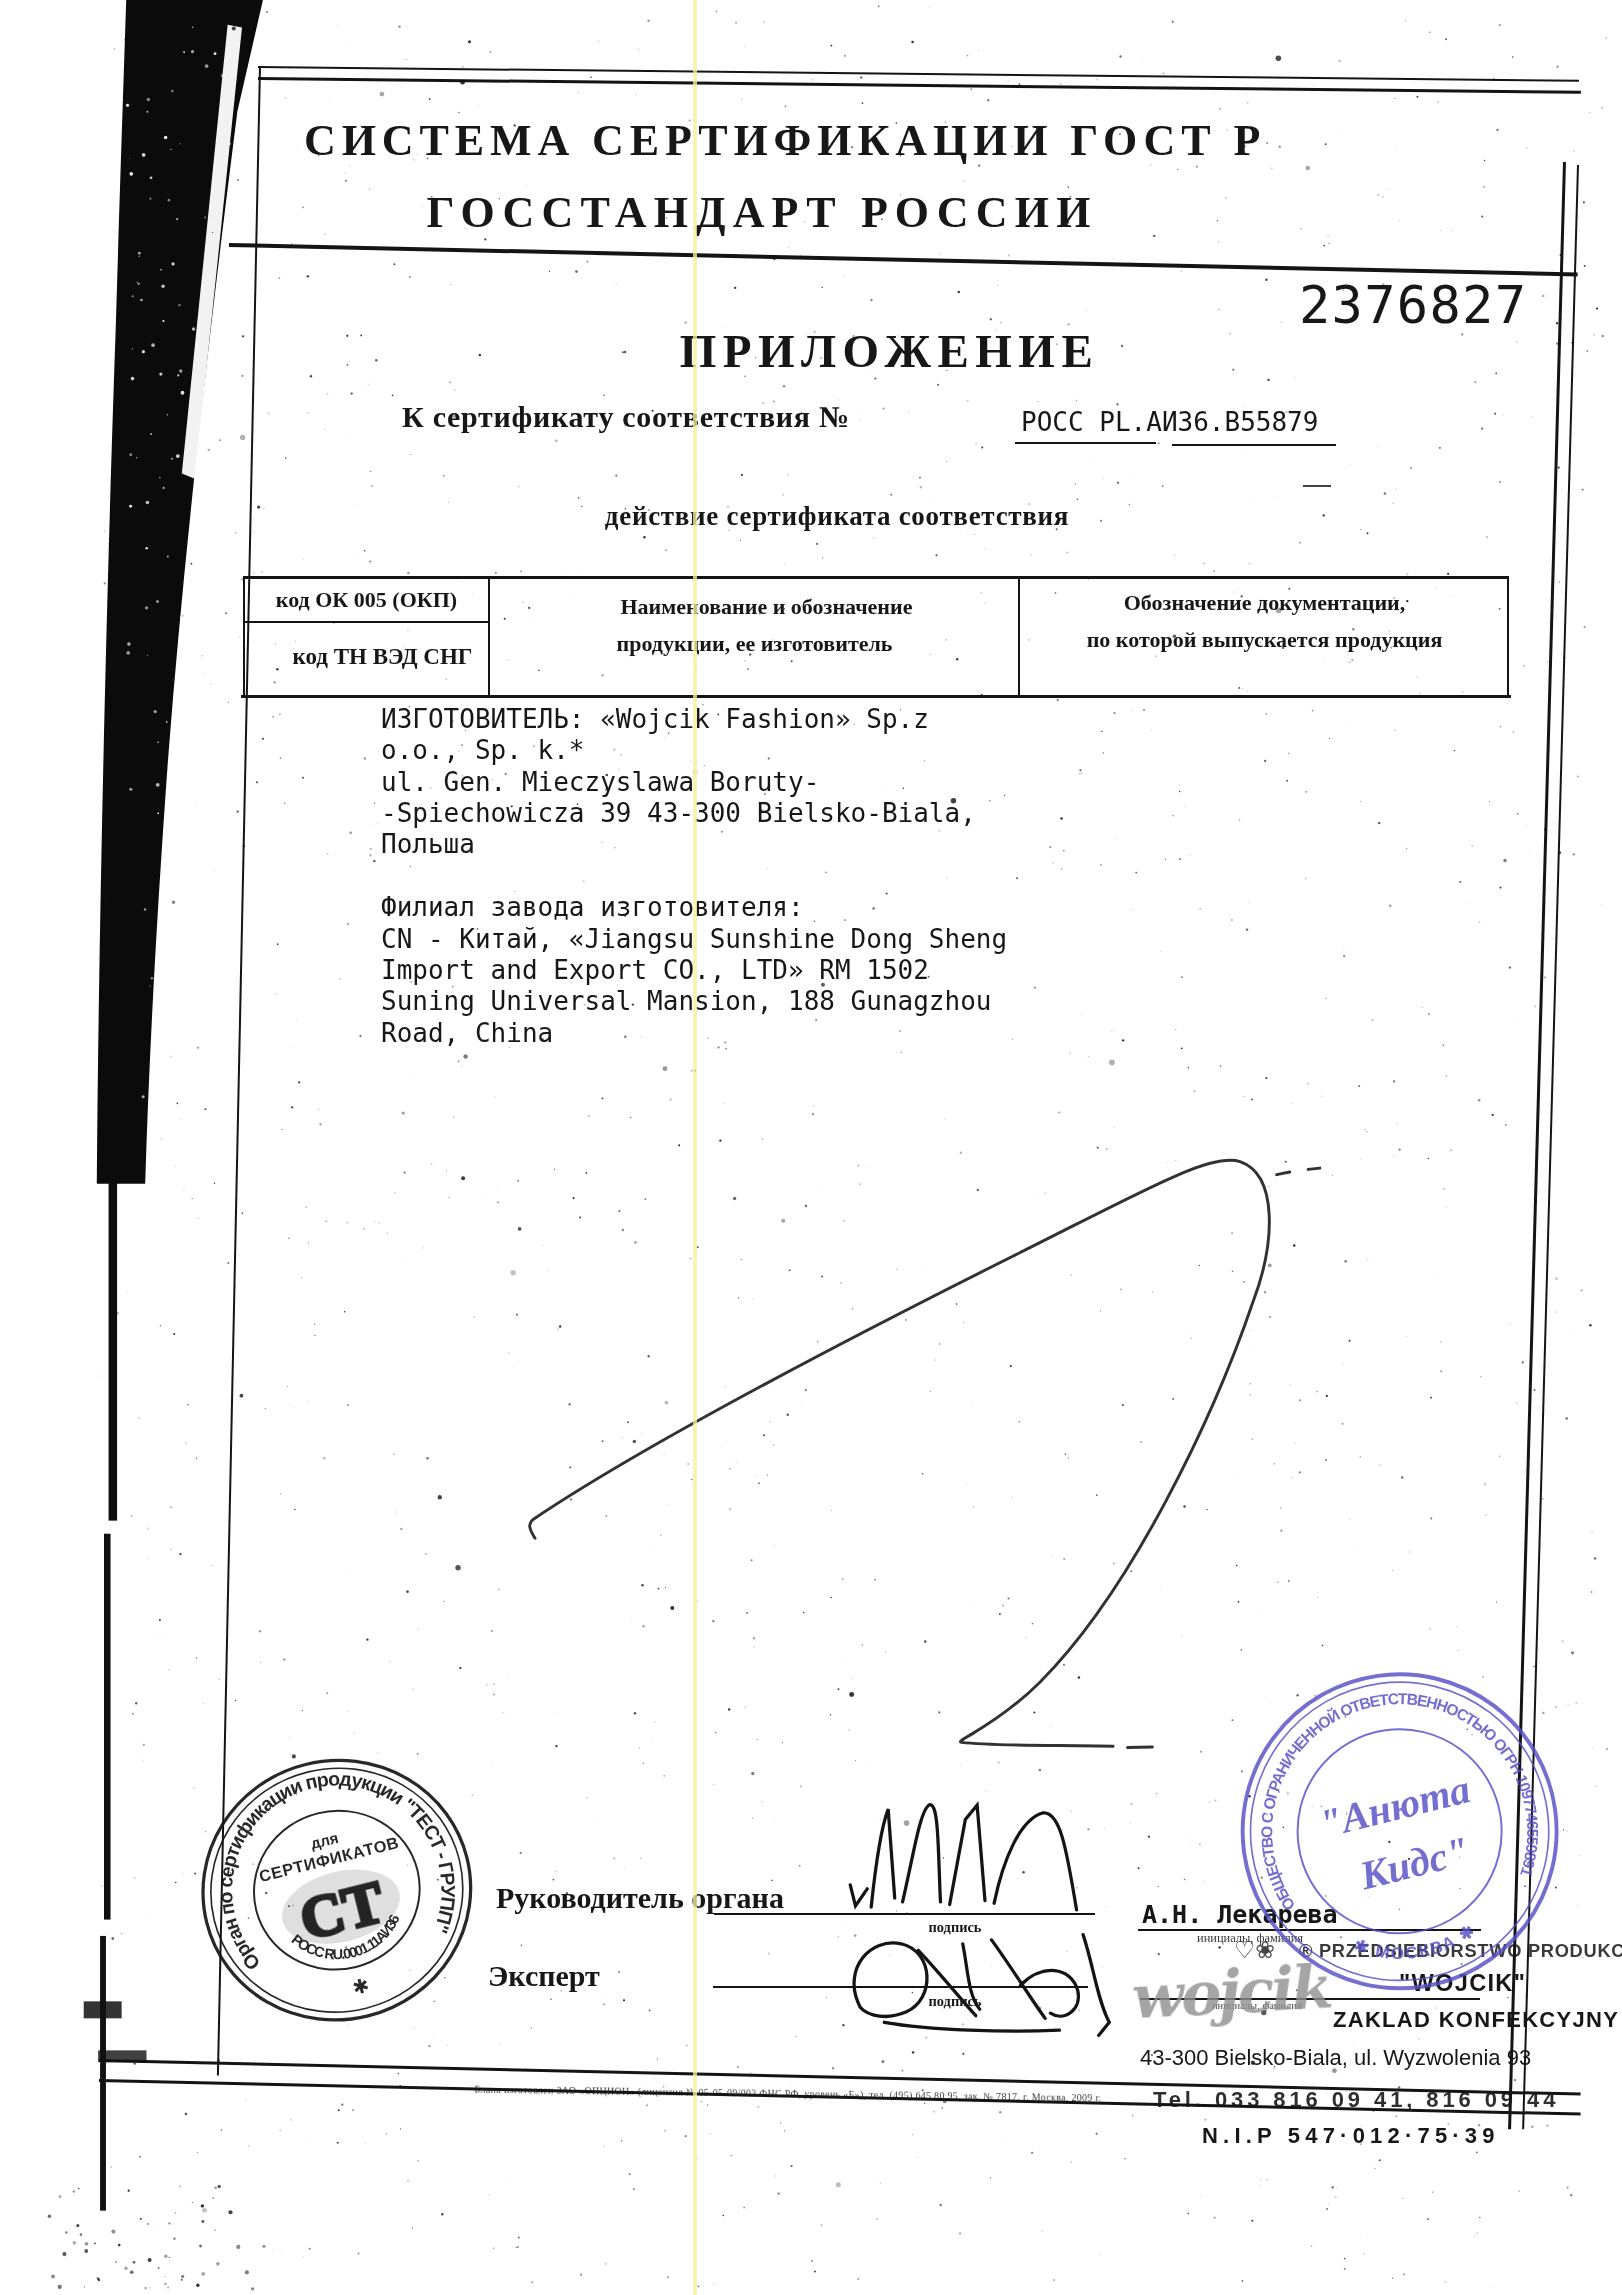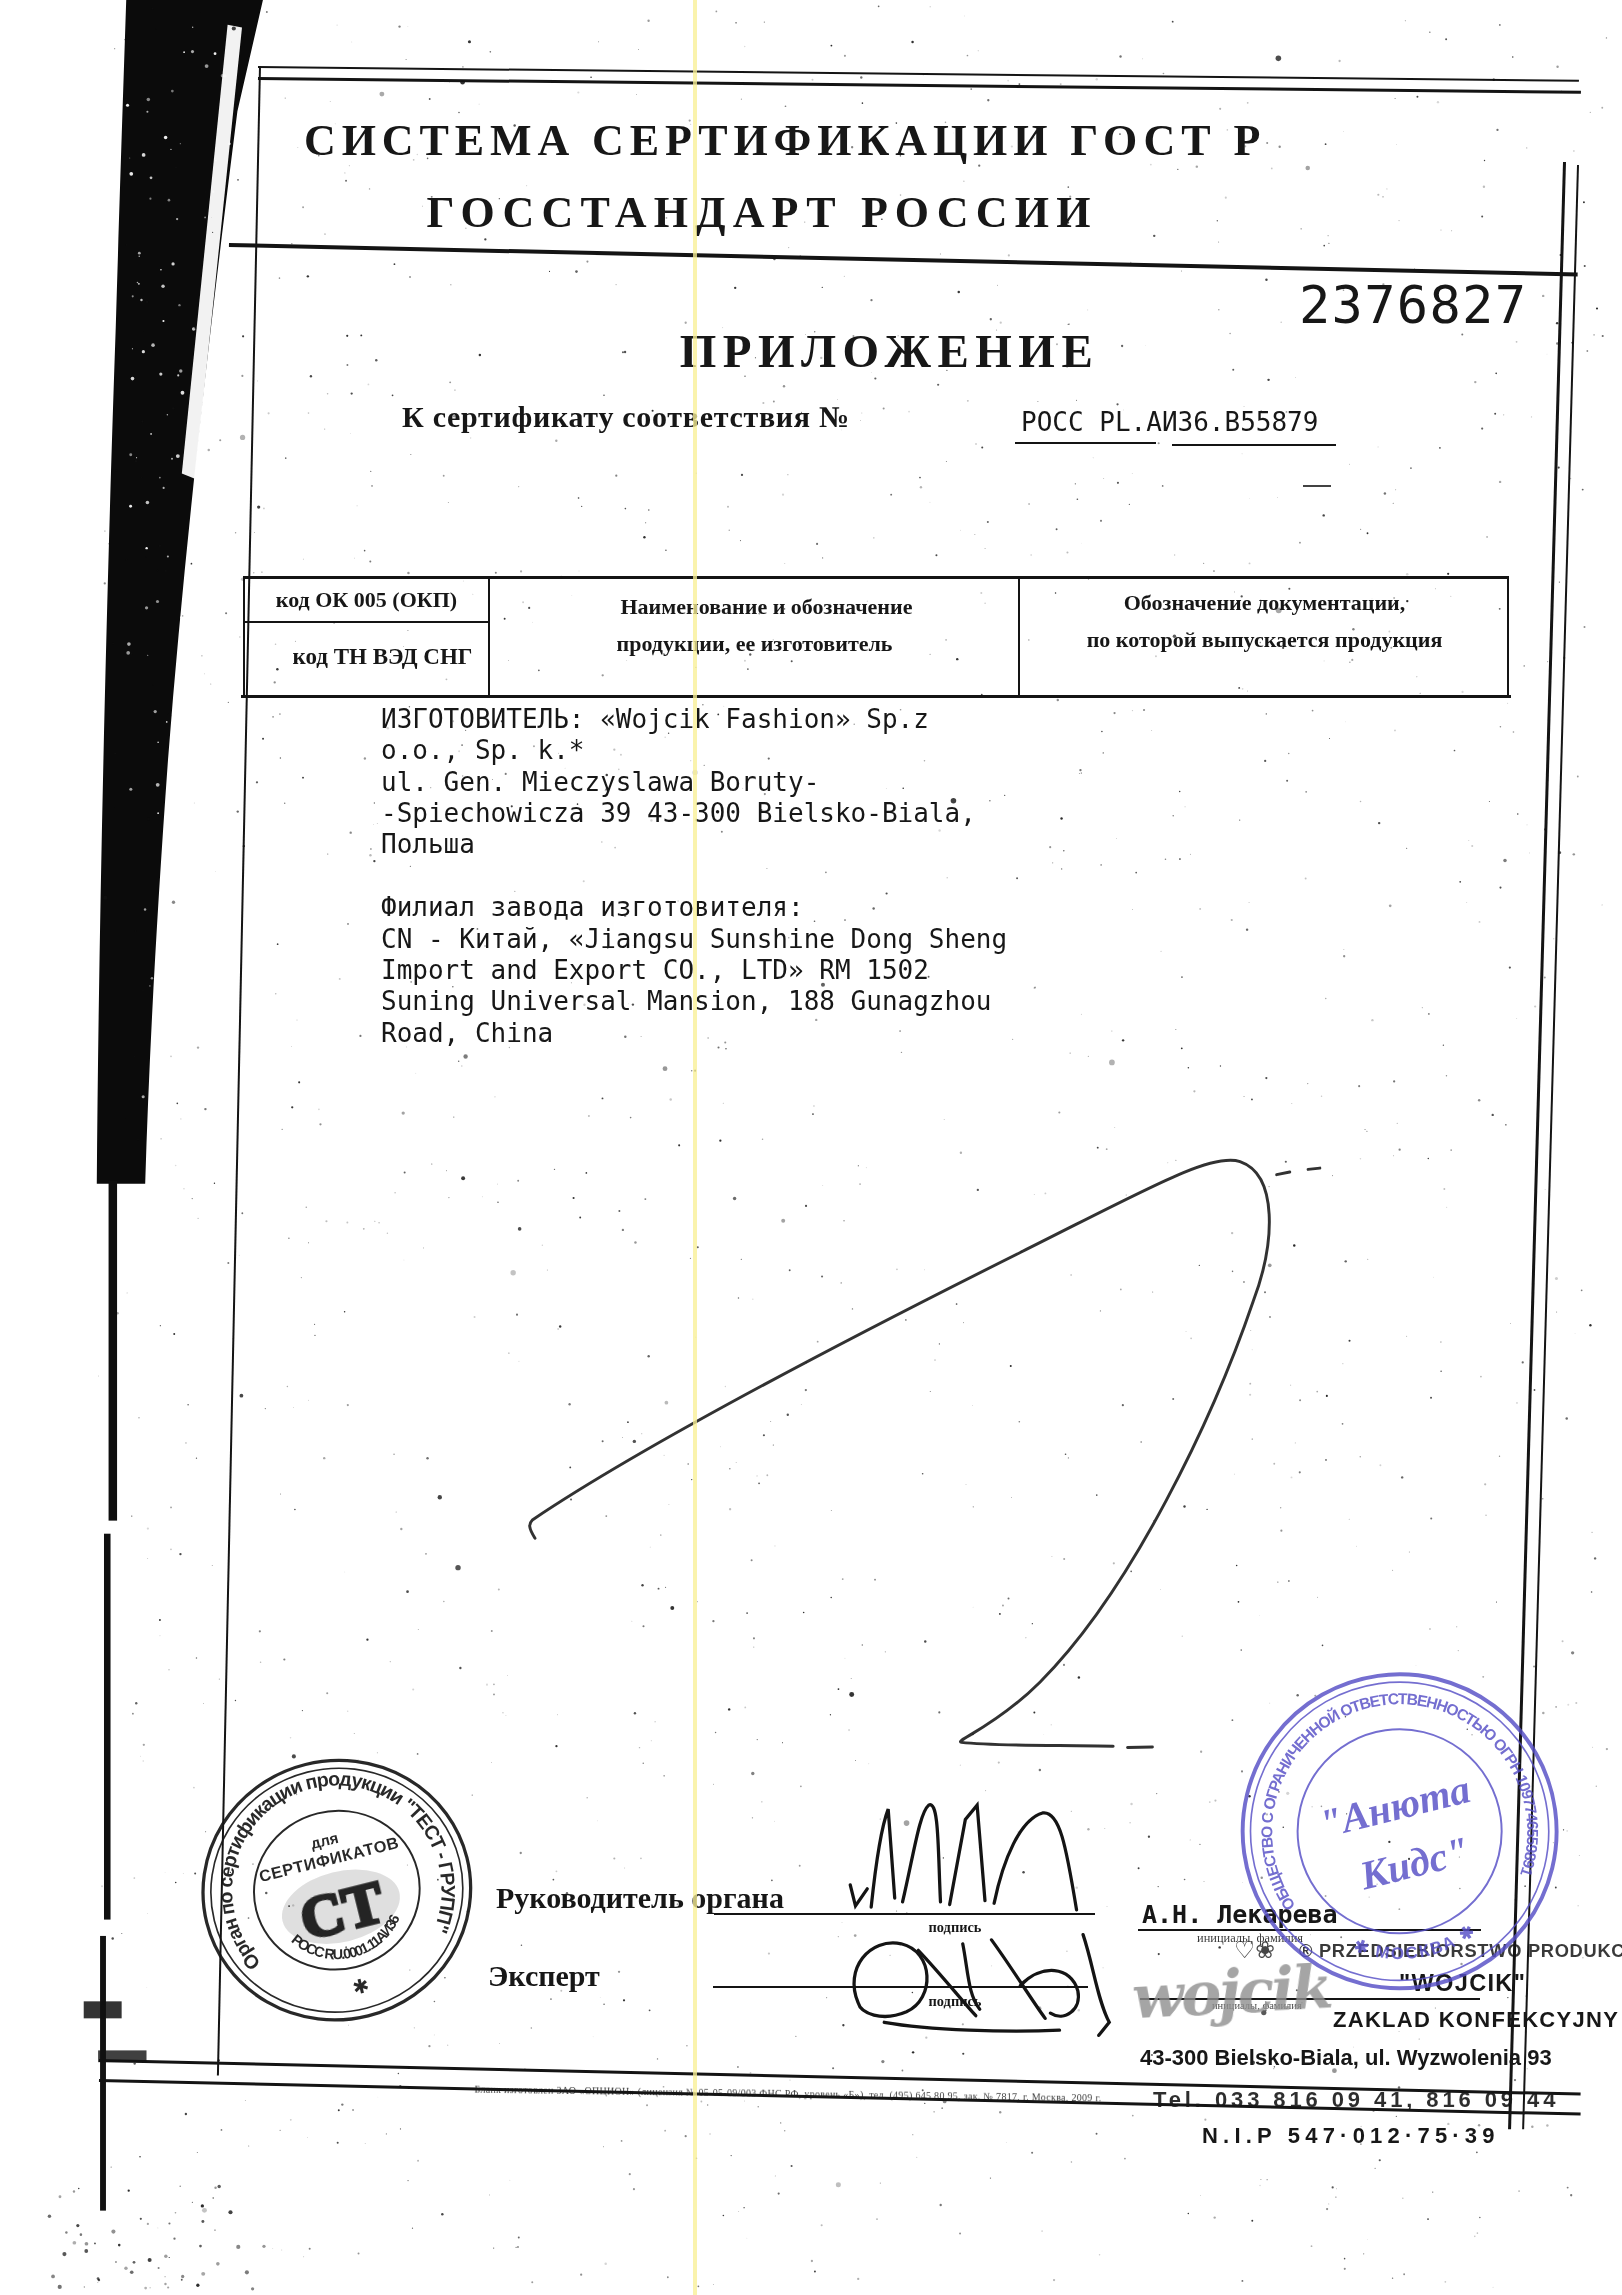--- a/index.html
+++ b/index.html
@@ -1745,20 +1745,21 @@
     <div class="t serif center" style="left:304px;top:115px;width:916px;font-size:44px;letter-spacing:5.9px;">СИСТЕМА СЕРТИФИКАЦИИ ГОСТ Р</div>
     <div class="t serif center" style="left:304px;top:187px;width:916px;font-size:44px;letter-spacing:7.2px;">ГОССТАНДАРТ РОССИИ</div>
 
     <div class="t mono" style="left:1299px;top:275px;font-size:52px;letter-spacing:1.3px;">2376827</div>
 
     <div class="t serif center" style="left:451px;top:324px;width:877px;font-size:47px;letter-spacing:6.5px;">ПРИЛОЖЕНИЕ</div>
 
     <div class="t serif" style="left:402px;top:400px;font-size:30px;letter-spacing:0.7px;">К сертификату соответствия №</div>
     <div class="t mono" style="left:1021px;top:407px;font-size:26px;">РОСС PL.АИ36.В55879</div>
 
+    <div class="t serif center" style="left:222px;top:501px;width:1230px;font-size:27px;letter-spacing:0.7px;">действие сертификата соответствия</div>
 
     <div class="t serif center" style="left:245px;top:587px;width:243px;font-size:22px;">код ОК 005 (ОКП)</div>
     <div class="t serif center" style="left:245px;top:644px;width:275px;font-size:23px;">код ТН ВЭД СНГ</div>
     <div class="t serif center" style="left:491px;top:594px;width:527px;font-size:22px;padding-left:24px;">Наименование и обозначение</div>
     <div class="t serif center" style="left:491px;top:631px;width:527px;font-size:22px;">продукции, ее изготовитель</div>
     <div class="t serif center" style="left:1021px;top:590px;width:487px;font-size:22px;">Обозначение документации,</div>
     <div class="t serif center" style="left:1021px;top:627px;width:487px;font-size:22px;">по которой выпускается продукция</div>
 
     <div>
       <div class="t mono" style="left:381px;top:704px;font-size:26px;">ИЗГОТОВИТЕЛЬ: «Wojcik Fashion» Sp.z</div>
@@ -1782,21 +1783,21 @@
     <div class="t serif" style="left:1197px;top:1931px;font-size:12.4px;font-weight:normal;opacity:.85;">инициалы, фамилия</div>
 
     <div class="t serif" style="left:488px;top:1959px;font-size:30px;">Эксперт</div>
     <div class="t serif center" style="left:870px;top:1993px;width:170px;font-size:14.4px;">подпись</div>
     <div class="t serif" style="left:1212px;top:2000px;font-size:10.5px;font-weight:normal;opacity:.8;">инициалы, фамилия</div>
 
     <div>
       <div class="t sans" style="left:1299px;top:1940px;font-size:18.3px;font-weight:bold;letter-spacing:0.7px;opacity:.85;">® PRZEDSIEBIORSTWO PRODUKCYJNE</div>
       <div class="t sans" style="left:1399px;top:1970px;font-size:23.6px;font-weight:bold;letter-spacing:1.3px;">"WOJCIK"</div>
       <div class="t sans" style="left:1333px;top:2007px;font-size:22px;font-weight:bold;letter-spacing:1.3px;">ZAKLAD KONFEKCYJNY</div>
-      <div class="t sans" style="left:1140px;top:2045px;font-size:22px;font-weight:bold;">43-300 Bielsko-Biala, ul. Wyzwolenia 93</div>
+      <div class="t sans" style="left:1140px;top:2045px;font-size:22px;font-weight:normal;">43-300 Bielsko-Biala, ul. Wyzwolenia 93</div>
       <div class="t sans" style="left:1153px;top:2087px;font-size:22px;font-weight:bold;letter-spacing:3.9px;opacity:.9;">Tel. 033 816 09 41,  816 09 44</div>
       <div class="t sans" style="left:1202px;top:2123px;font-size:22px;font-weight:bold;letter-spacing:5.2px;">N.I.P 547·012·75·39</div>
       <div class="t grey-script" style="left:1132px;top:1957px;font-size:60px;transform:rotate(-3deg);opacity:.8;filter:blur(0.4px);">wojcik</div>
       <div class="t" style="left:1234px;top:1936px;font-size:23.6px;opacity:.8;">♡❀</div>
     </div>
 
     <div class="t serif center" style="left:363px;top:2088px;width:850px;font-size:10px;font-weight:normal;letter-spacing:0.3px;transform:rotate(0.8deg);opacity:.85;filter:blur(0.3px);white-space:normal;">Бланк изготовлен ЗАО «ОПЦИОН» (лицензия № 05-05-09/003 ФНС РФ, уровень «Б»), тел. (495) 645 80 95, зак. № 7817, г. Москва, 2009 г.</div>
   </div>
 
   <svg class="layer" width="1622" height="2295" viewBox="0 0 2480 3509">

